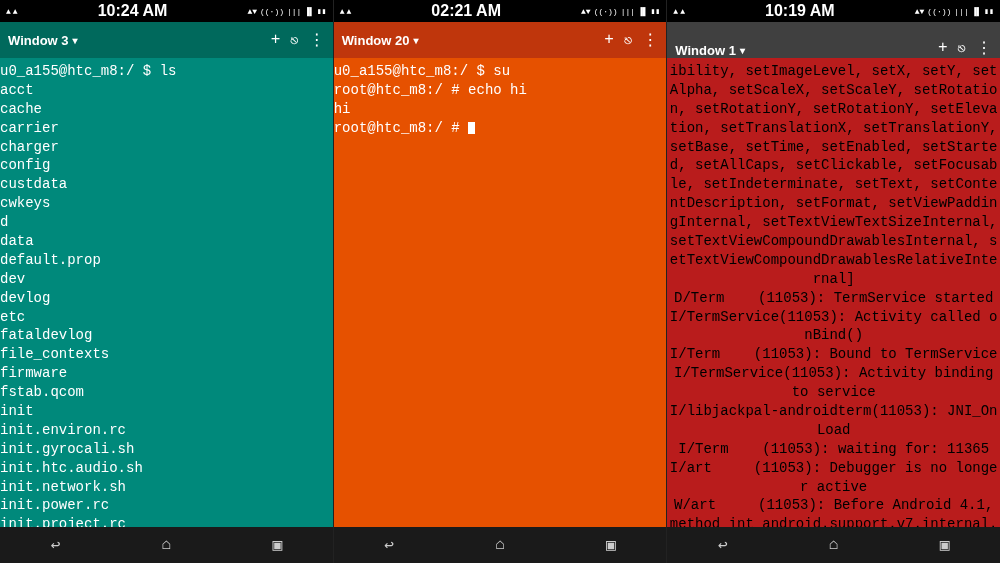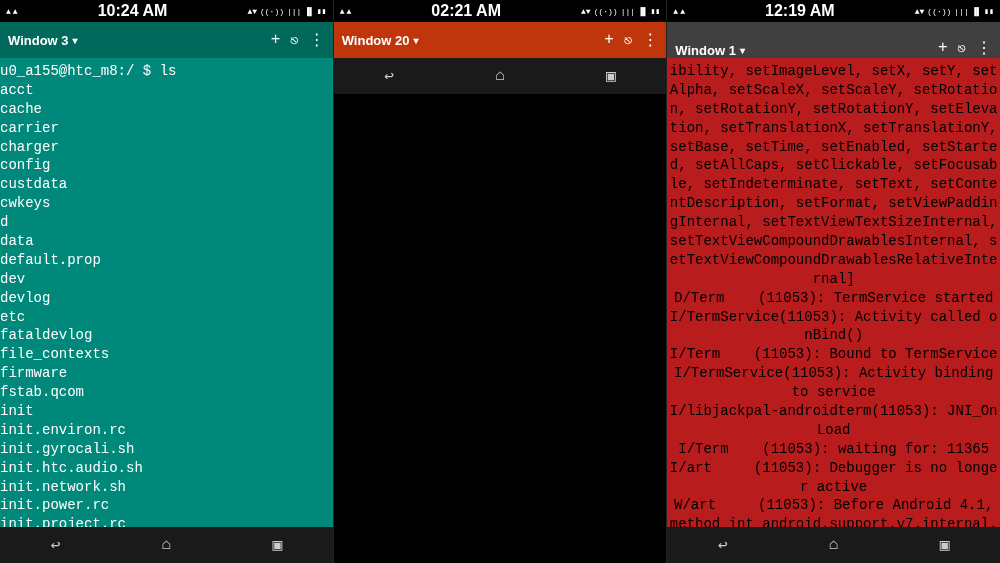--- a/index.html
+++ b/index.html
@@ -225,33 +225,37 @@
       <div class="window-title">
         <span>Window 20</span>
         <span class="chevron">▾</span>
       </div>
       <div class="tb-icons">
         <span>+</span>
         <span style="font-size: 14px;">⎋</span>
         <span>⋮</span>
       </div>
     </div>
+    <div class="terminal terminal-orange">u0_a155@htc_m8:/ $ su
+root@htc_m8:/ # echo hi
+hi
+root@htc_m8:/ # <span class="cursor"></span></div>
     <div class="nav-bar">
       <div class="nav-btn">↩</div>
       <div class="nav-btn">⌂</div>
       <div class="nav-btn">▣</div>
     </div>
   </div>
 <div class="phone-panel">
     <div class="status-bar">
       <div class="left-icons">
         <span>▲</span>
         <span>▲</span>
       </div>
-      <div class="time">12:19 AM</div>
+      <div class="time">10:19 AM</div>
       <div class="icons">
         <span>▲▼</span>
         <span>((·))</span>
         <span>|||</span>
         <span>▐▌</span>
         <span>▮▮</span>
       </div>
     </div>
     <div class="title-bar title-bar-white-bar">
       <div class="window-title">

